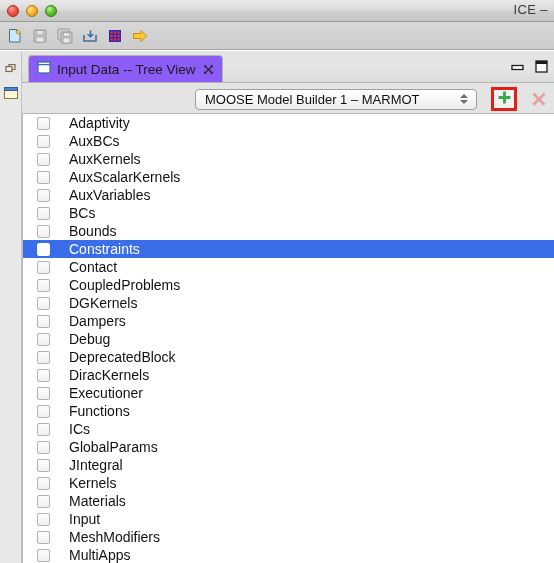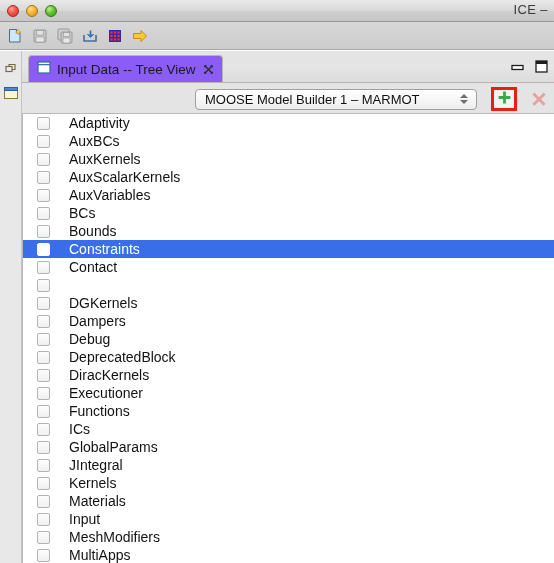--- a/index.html
+++ b/index.html
@@ -316,20 +316,21 @@
           <div class="row sel">
             <div class="cbox"></div>
             <span class="rlabel">Constraints</span>
           </div>
           <div class="row">
             <div class="cbox"></div>
             <span class="rlabel">Contact</span>
           </div>
           <div class="row">
             <div class="cbox"></div>
+            <span class="rlabel">CoupledProblems</span>
           </div>
           <div class="row">
             <div class="cbox"></div>
             <span class="rlabel">DGKernels</span>
           </div>
           <div class="row">
             <div class="cbox"></div>
             <span class="rlabel">Dampers</span>
           </div>
           <div class="row">

